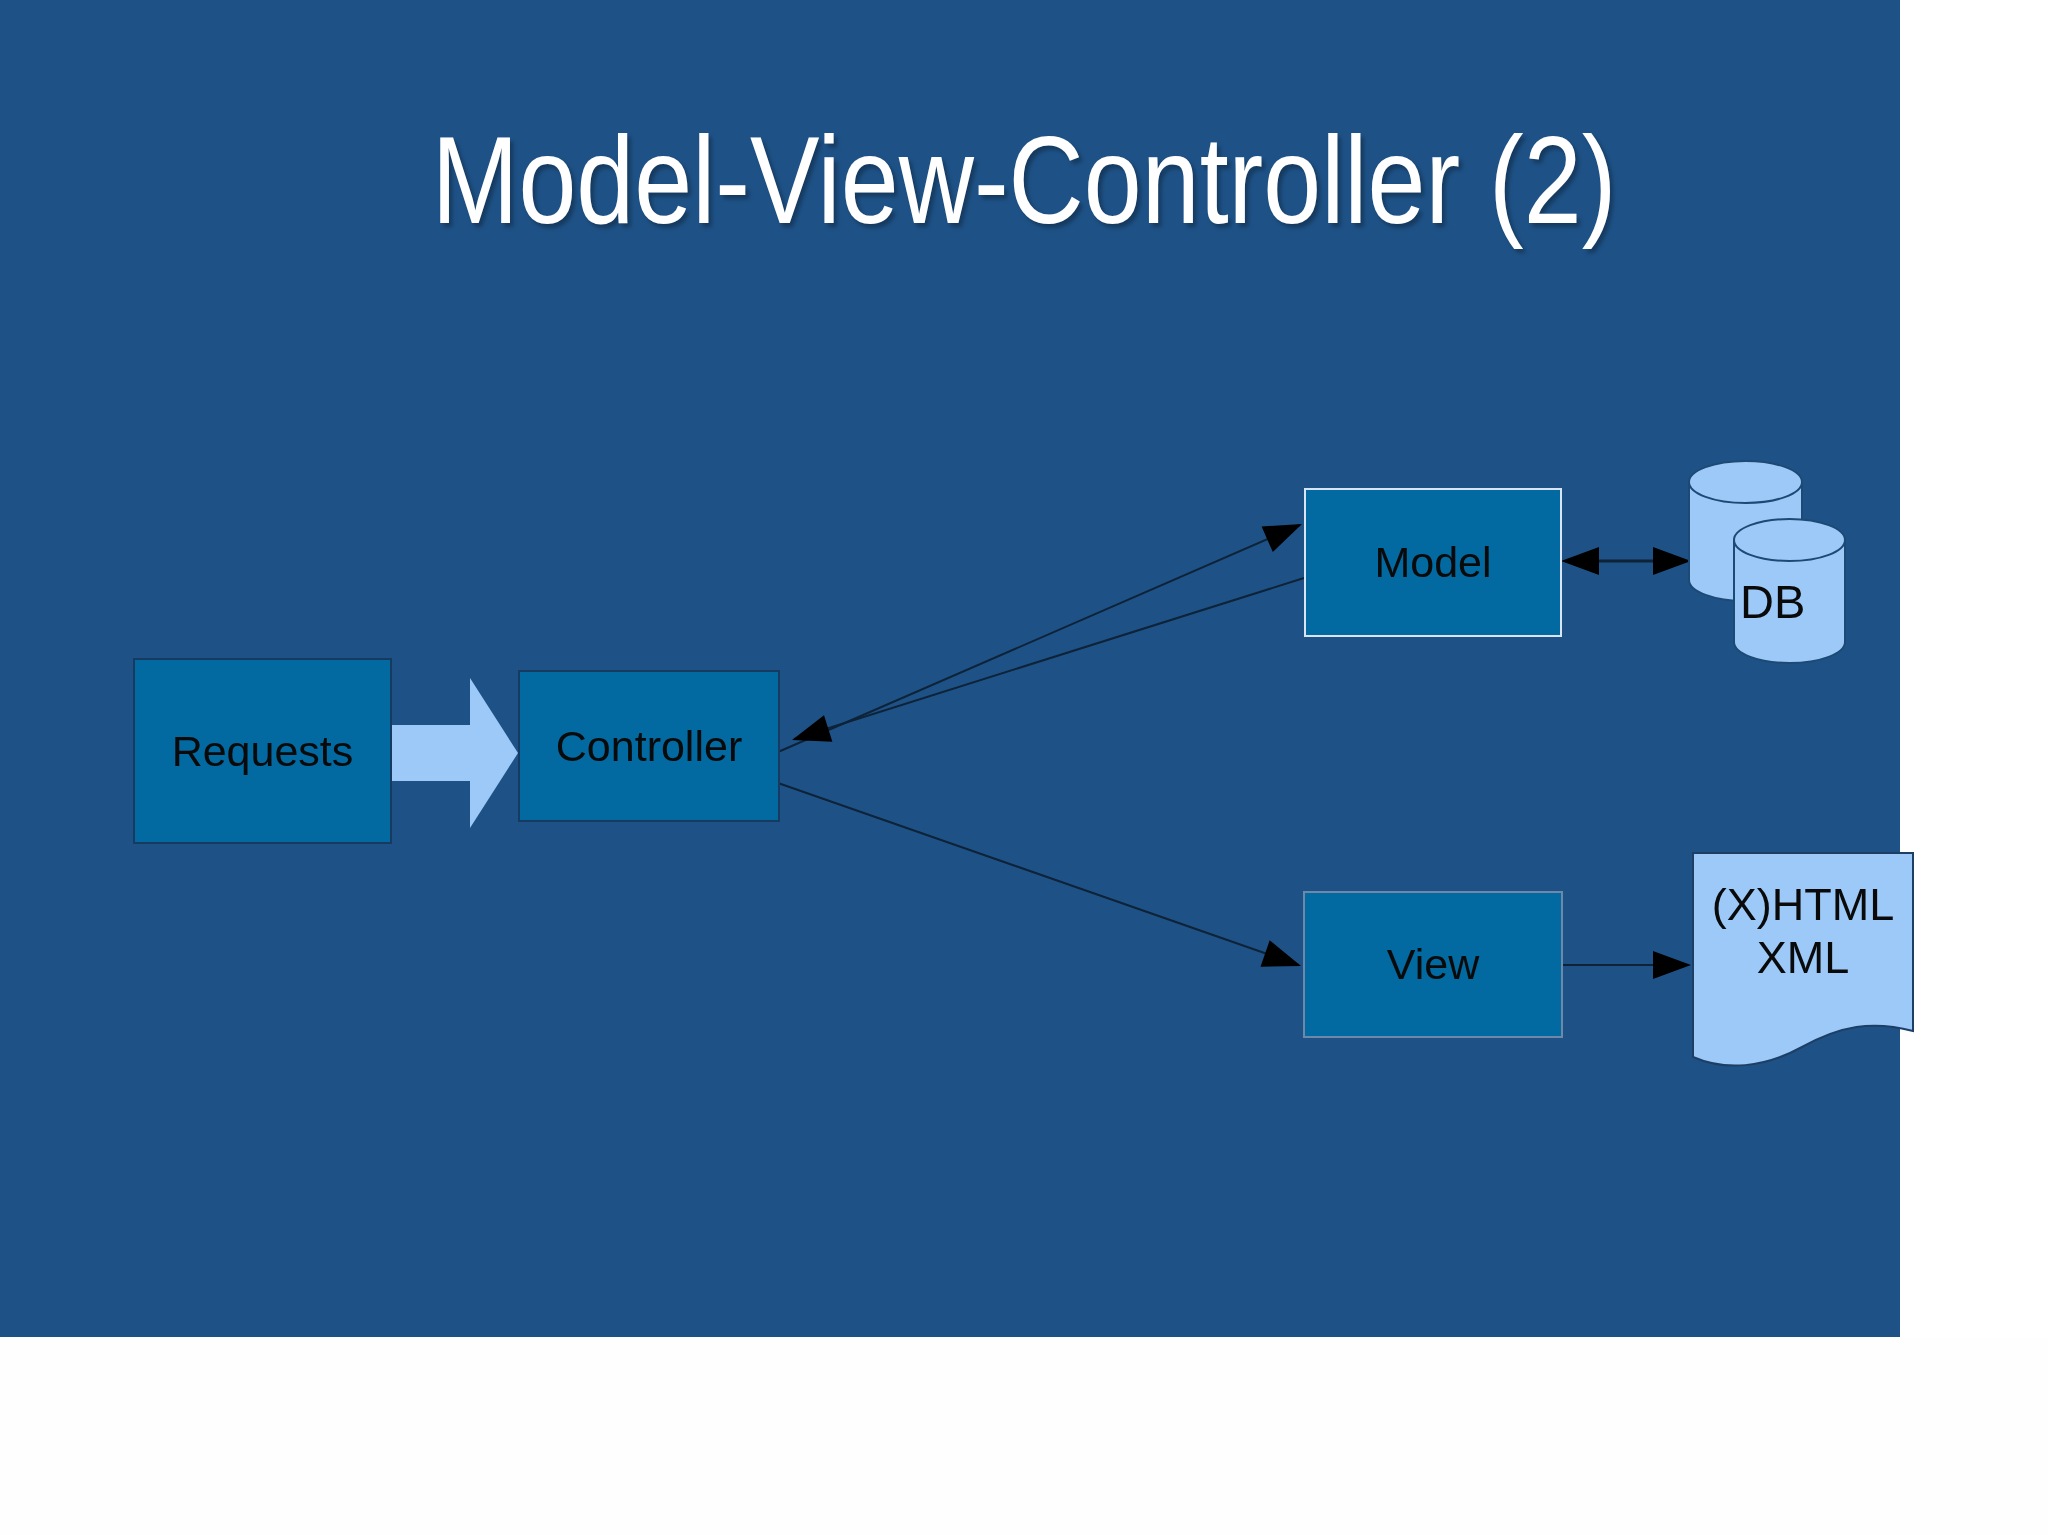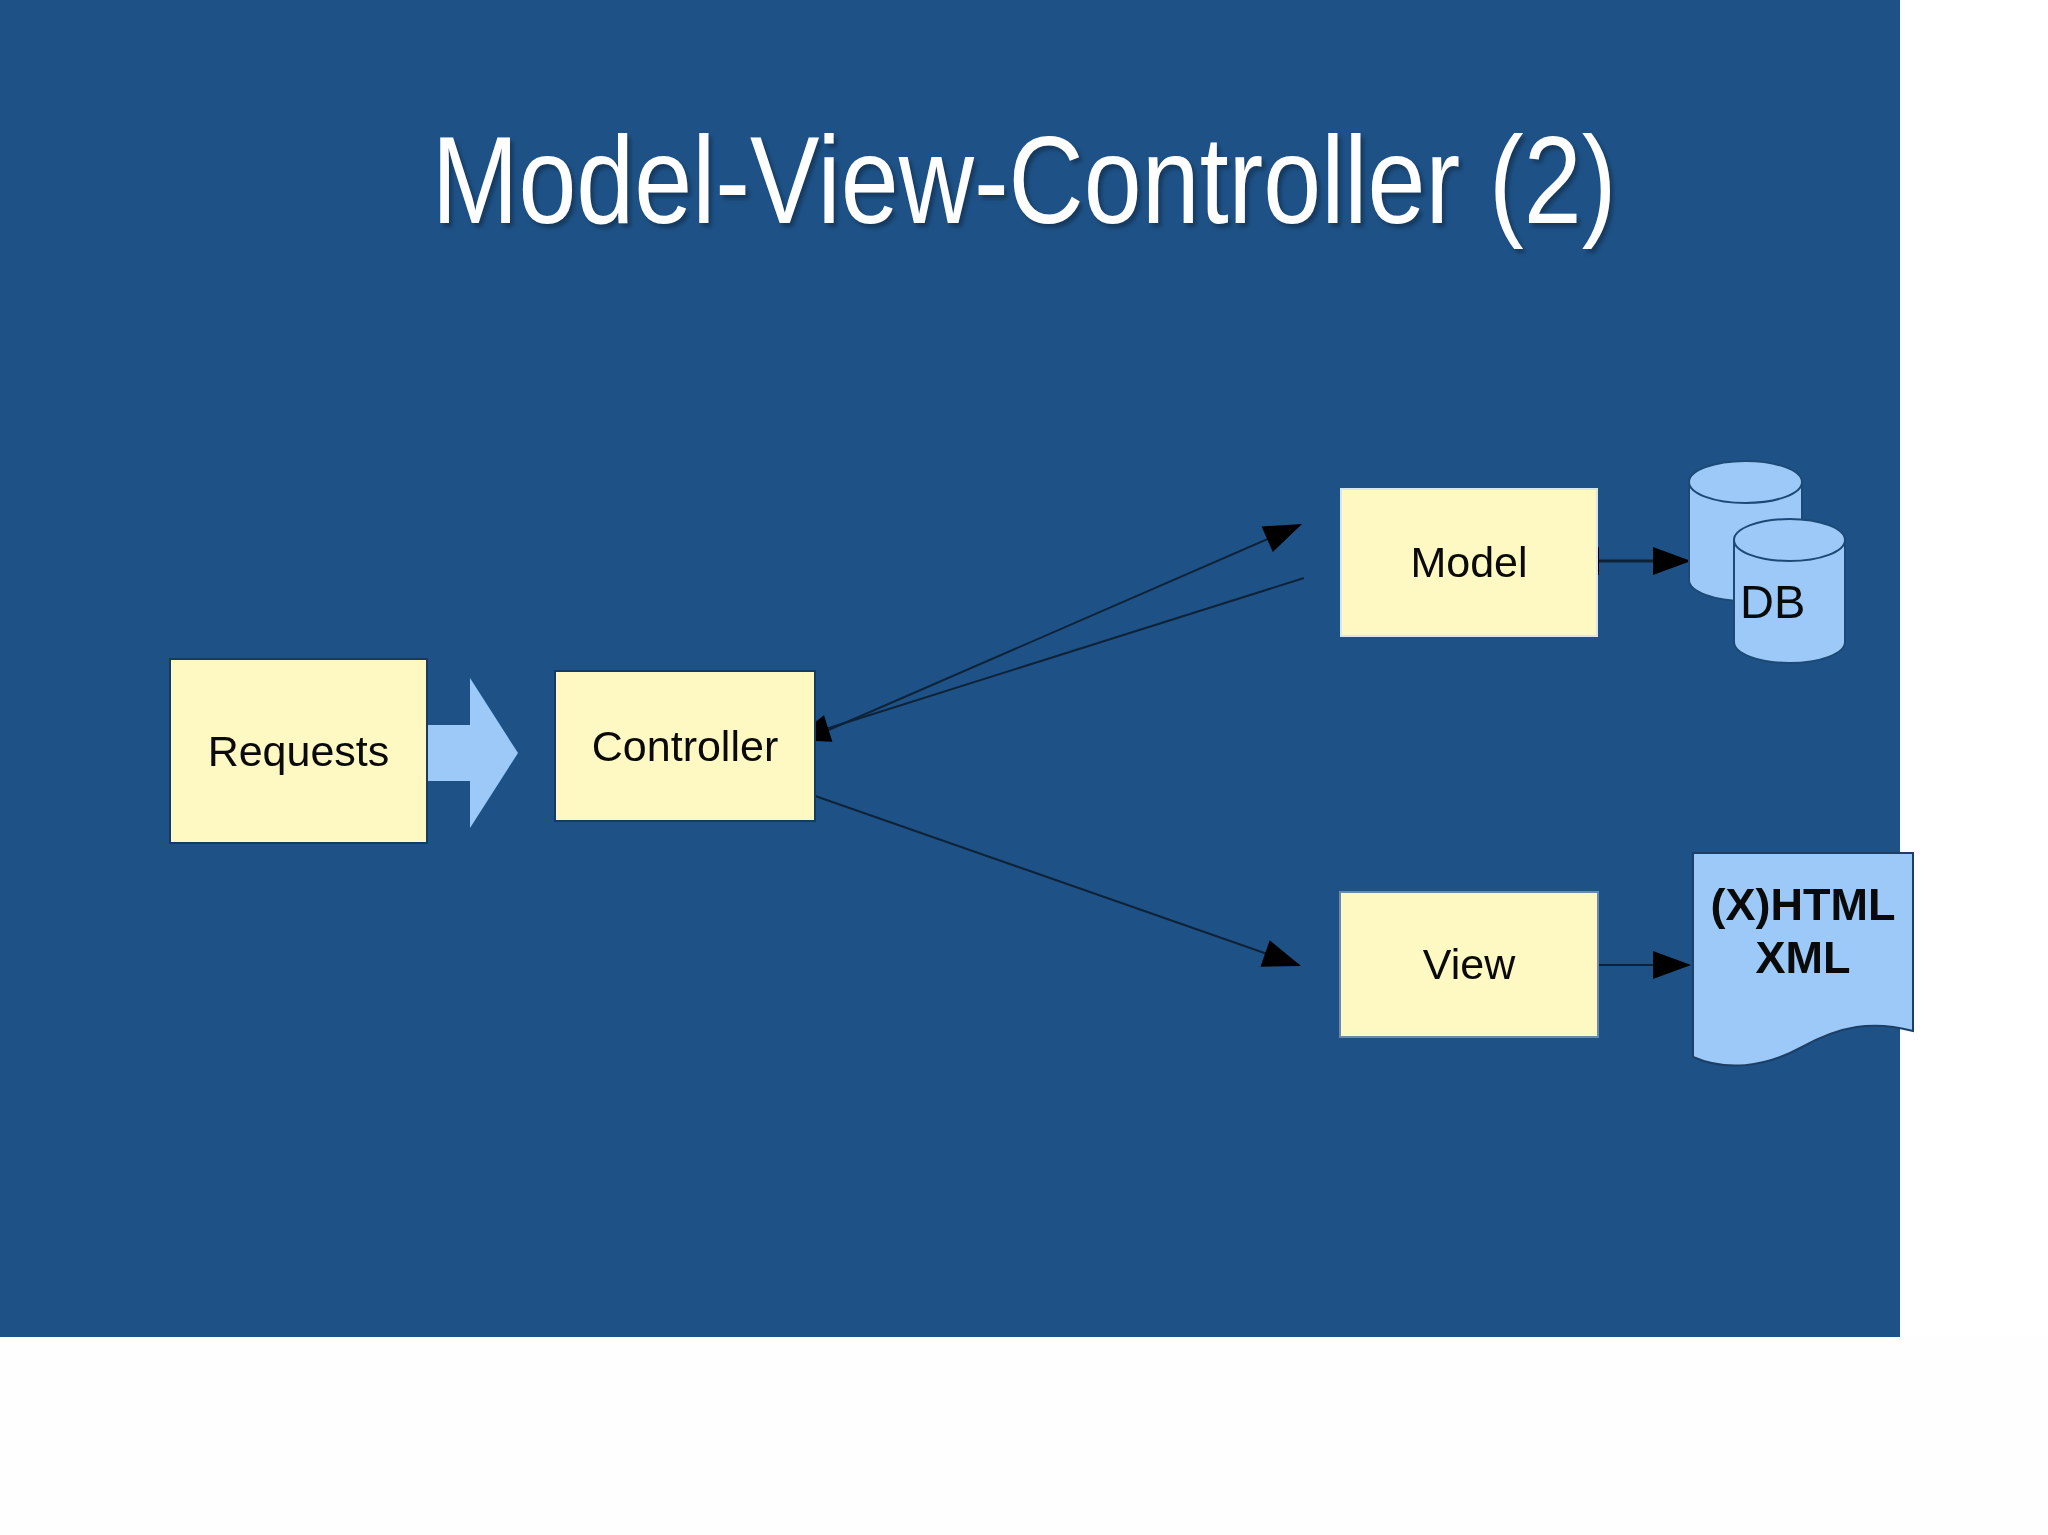--- a/index.html
+++ b/index.html
@@ -28,38 +28,37 @@
     transform-origin: 50% 50%;
     text-shadow: 4px 4px 5px rgba(0,0,0,0.30);
     white-space: nowrap;
   }
   .svg-layer {
     position: absolute; left: 0; top: 0;
     width: 2048px; height: 1337px;
   }
   .node {
     position: absolute;
-    background: #fef9c3;
+    background: #0369a1;
     display: flex; align-items: center; justify-content: center;
     color: #0a0a0a;
     font-size: 43px;
     line-height: 1;
-    margin-left: 36px;
   }
   .node-requests   { left: 133px;  top: 658px; width: 255px; height: 182px; border: 2px solid #173a61; }
   .node-controller { left: 518px;  top: 670px; width: 258px; height: 148px; border: 2px solid #173a61; }
   .node-model      { left: 1304px; top: 488px; width: 254px; height: 145px; border: 2px solid #d9e5f4; }
   .node-view       { left: 1303px; top: 891px; width: 256px; height: 143px; border: 2px solid #6d88a8; }
   .label-db {
     position: absolute; left: 1740px; top: 578px; width: 100px;
     text-align: left; color: #0a0a0a; font-size: 47px; line-height: 1;
   }
   .label-output {
     position: absolute; left: 1693px; top: 878px; width: 220px;
-    text-align: center; color: #0a0a0a; font-size: 45px; line-height: 1.18; font-weight: bold;
+    text-align: center; color: #0a0a0a; font-size: 45px; line-height: 1.18;
   }
   .footer {
     position: absolute; left: 0; top: 1337px;
     width: 2048px; height: 198px;
     background: #fefefe;
   }
 </style>
 </head>
 <body>
 

